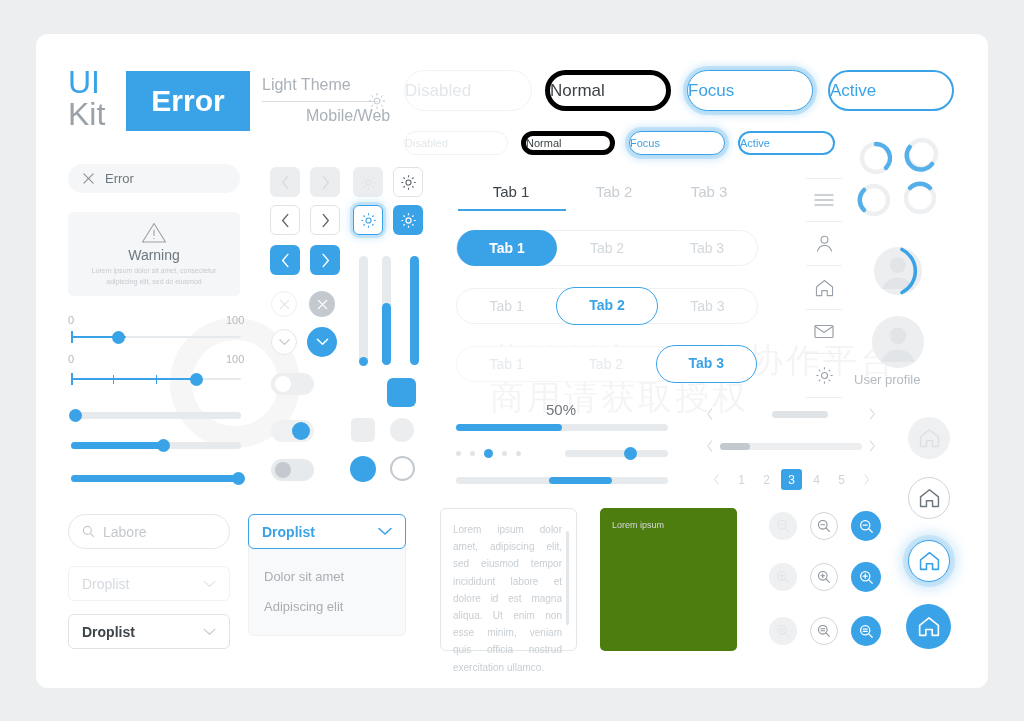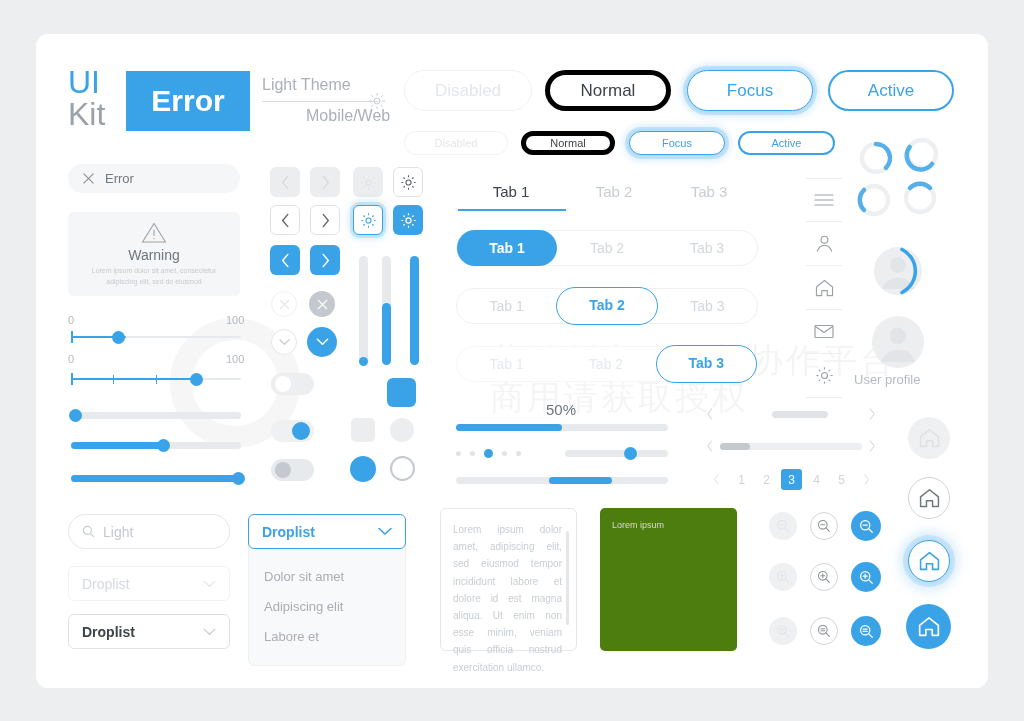--- a/index.html
+++ b/index.html
@@ -35,21 +35,21 @@
   .hdr-ui   { position:absolute; left:68px; top:66px; font-size:32px; color:#3aa3e8; line-height:1.02; font-weight:400;}
   .hdr-kit  { position:absolute; left:68px; top:98px; font-size:32px; color:#9aa1a8; line-height:1.02; font-weight:400;}
   .hdr-basic{ position:absolute; left:126px; top:71px; width:124px; height:60px; background:#3aa3e8;
               color:#fff; font-size:30px; font-weight:700; display:flex; align-items:center; justify-content:center; }
   .hdr-lt   { position:absolute; left:262px; top:76px; font-size:16px; color:#aab1b8; }
   .hdr-rule { position:absolute; left:262px; top:101px; width:116px; height:1px; background:#d8dde1; }
   .hdr-mw   { position:absolute; left:262px; top:107px; font-size:16px; color:#aab1b8;margin-left:44px; }
   .sun      { position:absolute; left:368px; top:92px; width:18px; height:18px; }
 
   
-  .pbtn { position:absolute; display:flex; align-items:center; justify-content:center;
+  .pbtn { position:absolute; display:flex; align-items:center; justify-content:flex-start;
           border-radius:999px; background:#fff; font-size:17px; }
   .pbtn.lg { height:41px; }
   .pbtn.sm { height:24px; font-size:11px; }
   .pbtn.disabled { border:1px solid #f0f2f4; color:#e3e7ea; }
   .pbtn.normal   { border:5px solid #000000; color:#3d4449; }
   .pbtn.focus    { border:1px solid #3aa3e8; color:#3aa3e8; box-shadow:0 0 0 4px rgba(58,163,232,.20), 0 0 9px 4px rgba(58,163,232,.28); }
   .pbtn.active   { border:2px solid #3aa3e8; color:#3aa3e8; }
 
   
   .alert-error { position:absolute; left:68px; top:164px; width:172px; height:29px;
@@ -516,21 +516,21 @@
 </svg>
 <div class="avlbl" style="left:854px; top:372px;">User profile</div>
 
 <div class="fld search">
   <span style="display:flex">
     <svg width="13" height="13" viewBox="0 0 14 14" stroke="#c3c9ce" stroke-width="1.2" fill="none" stroke-linecap="round">
         <circle cx="5.8" cy="5.8" r="4.3"></circle>
         <path d="M9.1 9.1l3.4 3.4"></path>
       </svg>
   </span>
-  <span class="txt">Light</span>
+  <span class="txt">Labore</span>
 </div>
 
 <div class="fld dl1">
   <span class="txt">Droplist</span>
   <span style="display:flex">
     <svg width="13" height="8" viewBox="0 0 14 9" stroke="#e0e4e7" stroke-width="1.3" fill="none" stroke-linecap="round" stroke-linejoin="round">
         <path d="M1 1.5l6 5.5 6-5.5"></path>
       </svg>
   </span>
 </div>
@@ -548,21 +548,20 @@
   <span class="txt">Droplist</span>
   <span style="display:flex">
     <svg width="14" height="9" viewBox="0 0 14 9" stroke="#3aa3e8" stroke-width="1.6" fill="none" stroke-linecap="round" stroke-linejoin="round">
         <path d="M1 1.5l6 5.5 6-5.5"></path>
       </svg>
   </span>
 </div>
 <div class="dlmenu">
   <div class="it">Dolor sit amet</div>
   <div class="it">Adipiscing elit</div>
-  <div class="it">Labore et</div>
 </div>
 
 <div class="ta1">
   <p>Lorem ipsum dolor amet, adipiscing elit, sed eiusmod tempor incididunt labore et dolore id est magna aliqua. Ut enim non esse minim, veniam quis officia nostrud exercitation ullamco.</p>
   <div class="sb"></div>
 </div>
 <div class="ta2">
   <p>Lorem ipsum</p>
 </div>
 

